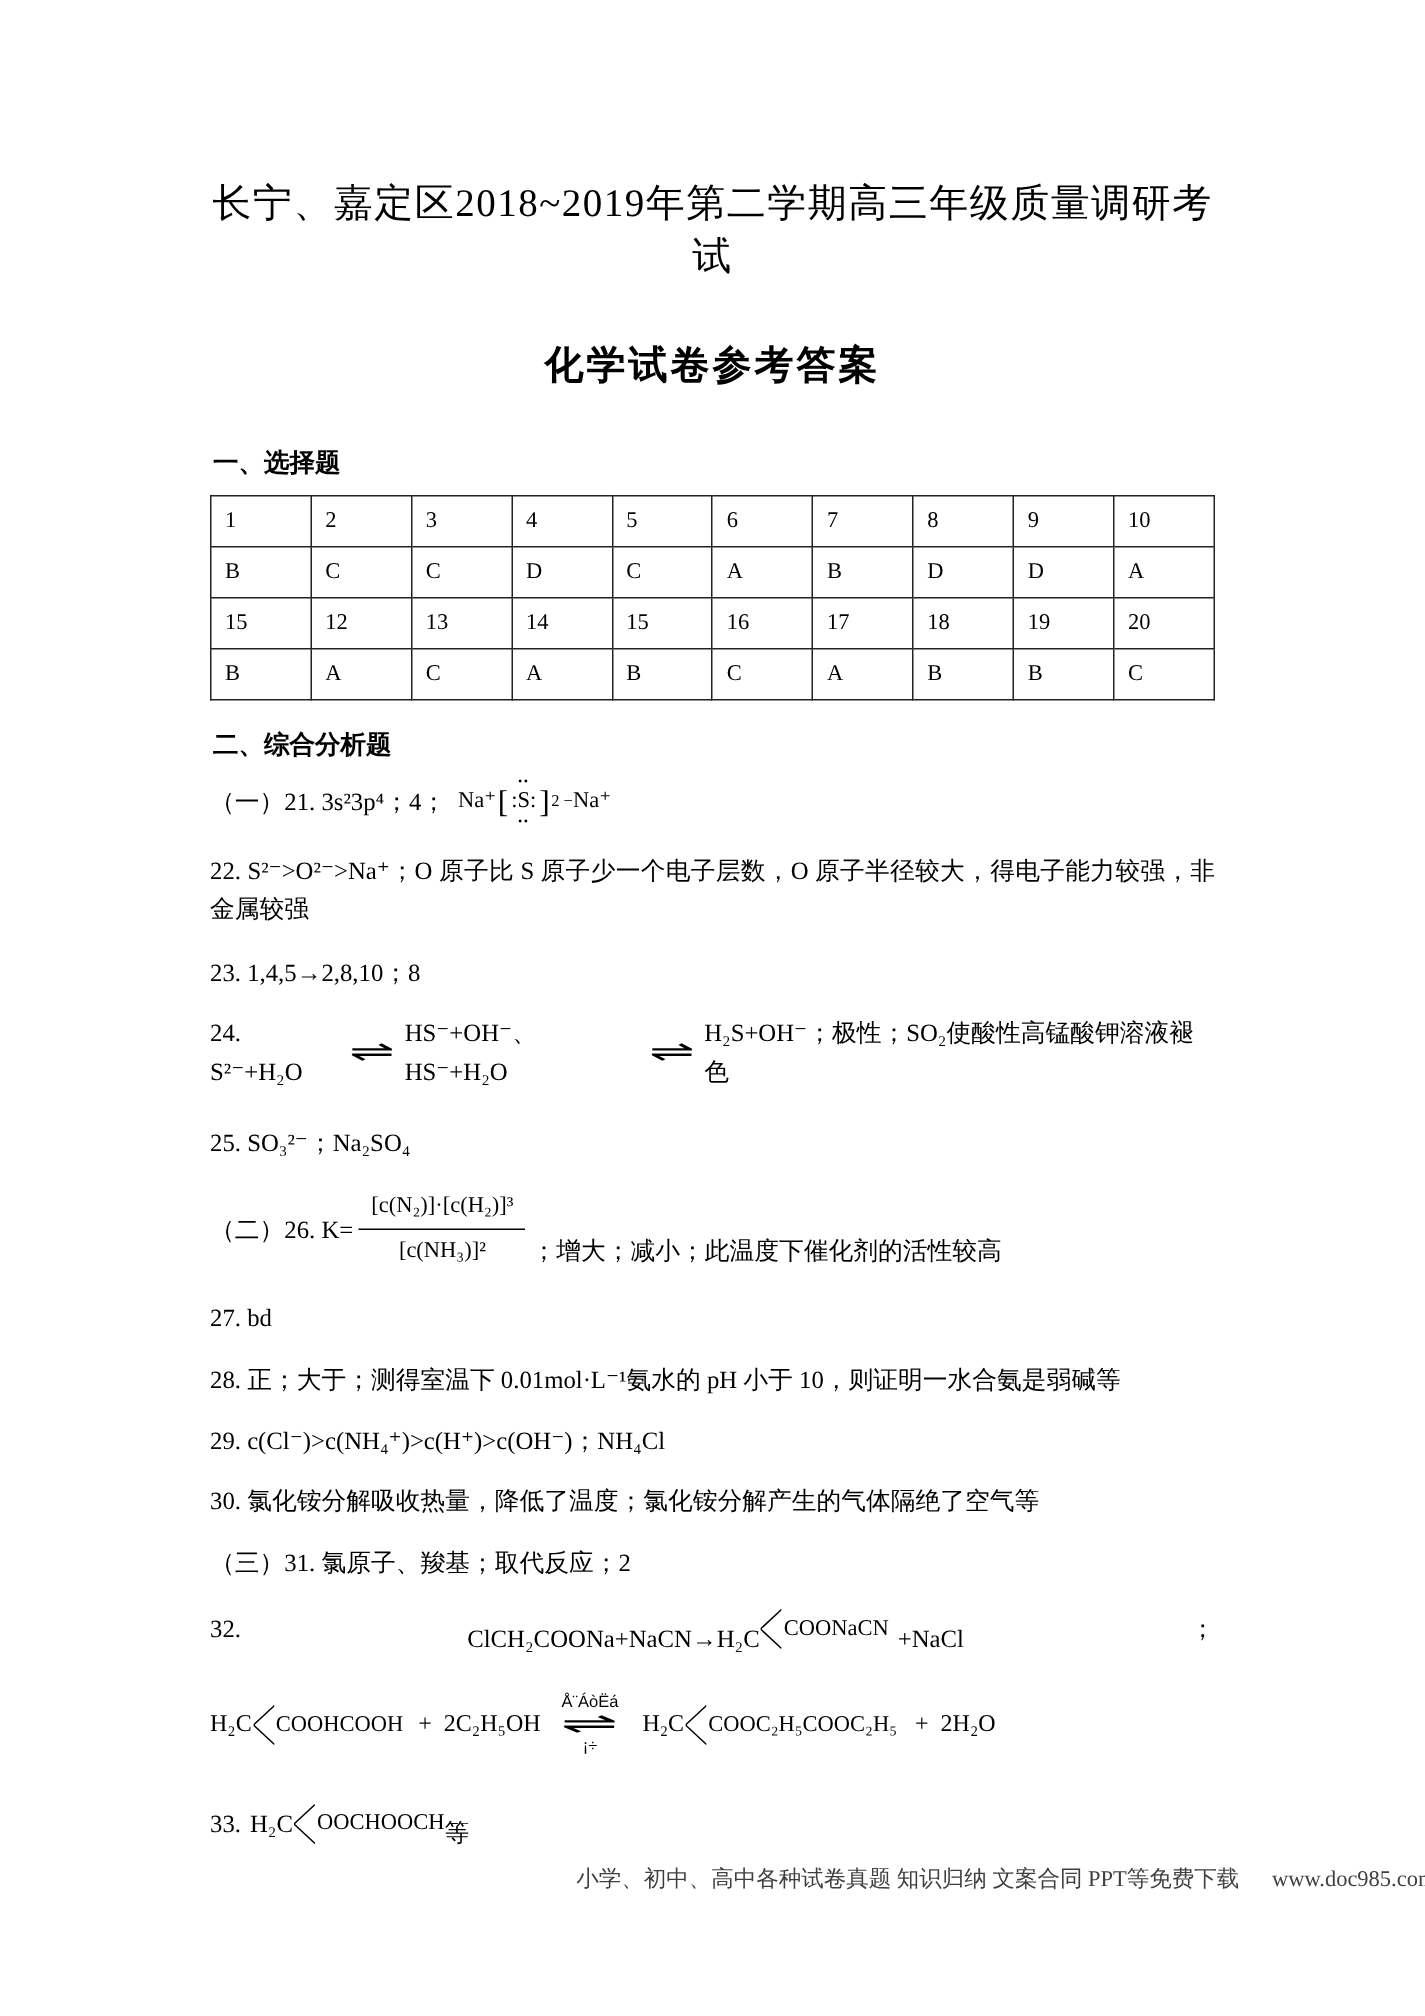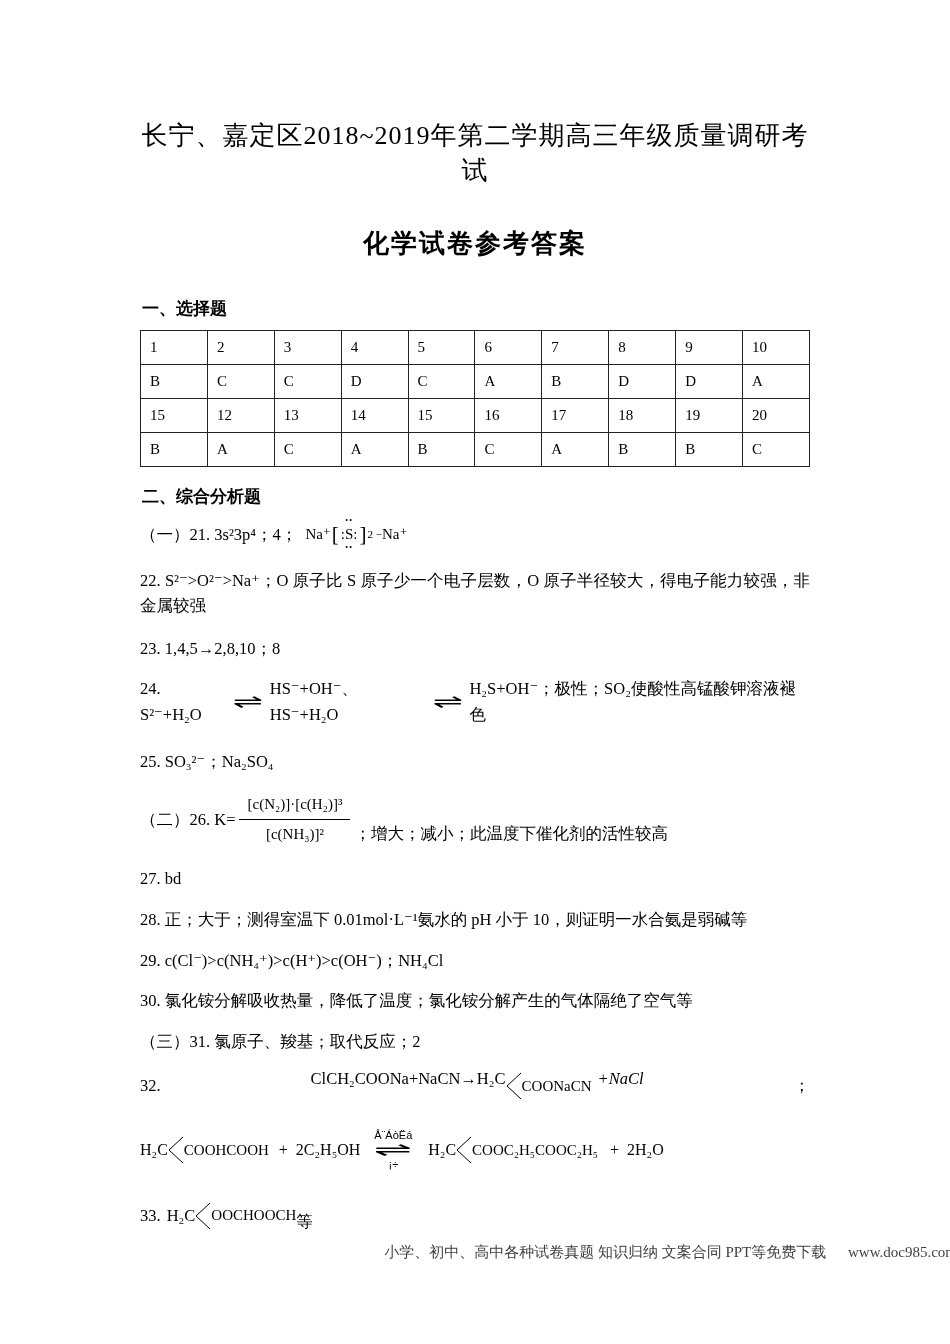--- a/index.html
+++ b/index.html
@@ -51,21 +51,21 @@
   
   .branch { display:inline-flex; align-items:center; }
   .branch .groups { display:inline-flex; flex-direction:row; justify-content:center; font-size:15px; line-height:1.25; row-gap:5px; }
   .branch svg { display:block; margin:0 1px; }
 
   .eq-arrow { display:inline-flex; flex-direction:column; align-items:center; margin:0 10px; }
   .eq-arrow .above, .eq-arrow .below { font-size:11px; line-height:1.1; font-family:"Liberation Sans",sans-serif; }
   .eq-arrow .glyph { font-family:"DejaVu Sans",sans-serif; font-size:19px; line-height:0.9; display:inline-block; transform:scaleX(2.4); }
 
   .ans32 { display:flex; align-items:center; margin:6px 0 26px 0; font-size:16.5px; }
-  .ans32 .mid { flex:1; display:flex; justify-content:center; align-items:flex-start; }
+  .ans32 .mid { flex:1; display:flex; justify-content:center; align-items:flex-end; }
   .ester { display:flex; align-items:center; margin:10px 0 28px 0; font-size:16px; }
   .ans33 { display:flex; align-items:center; margin:0 0 10px 0; font-size:16.5px; }
 
   .footer {
     position:absolute; bottom:82px; left:16px; width:100%; text-align:right;
     font-size:15px; color:#3f3f3f;
   }
   .footer span { margin:0 9px; }
 </style>
 </head>
@@ -181,21 +181,21 @@
       <span class="branch">
         <svg width="14" height="34">
           <line x1="0" y1="17" x2="14" y2="4" stroke="#000" stroke-width="1"></line>
           <line x1="0" y1="17" x2="14" y2="30" stroke="#000" stroke-width="1"></line>
         </svg>
         <span class="groups">
           <span>COONa</span>
           <span>CN</span>
         </span>
       </span>
-      <span style="margin-left:6px;font-style:italic;">+NaCl</span>
+      <span style="margin-left:6px;">+NaCl</span>
     </span>
     <span>；</span>
   </div>
 
   <div class="ester">
     <span>H₂C</span>
     <span class="branch">
       <svg width="14" height="34">
         <line x1="0" y1="17" x2="14" y2="4" stroke="#000" stroke-width="1"></line>
         <line x1="0" y1="17" x2="14" y2="30" stroke="#000" stroke-width="1"></line>

